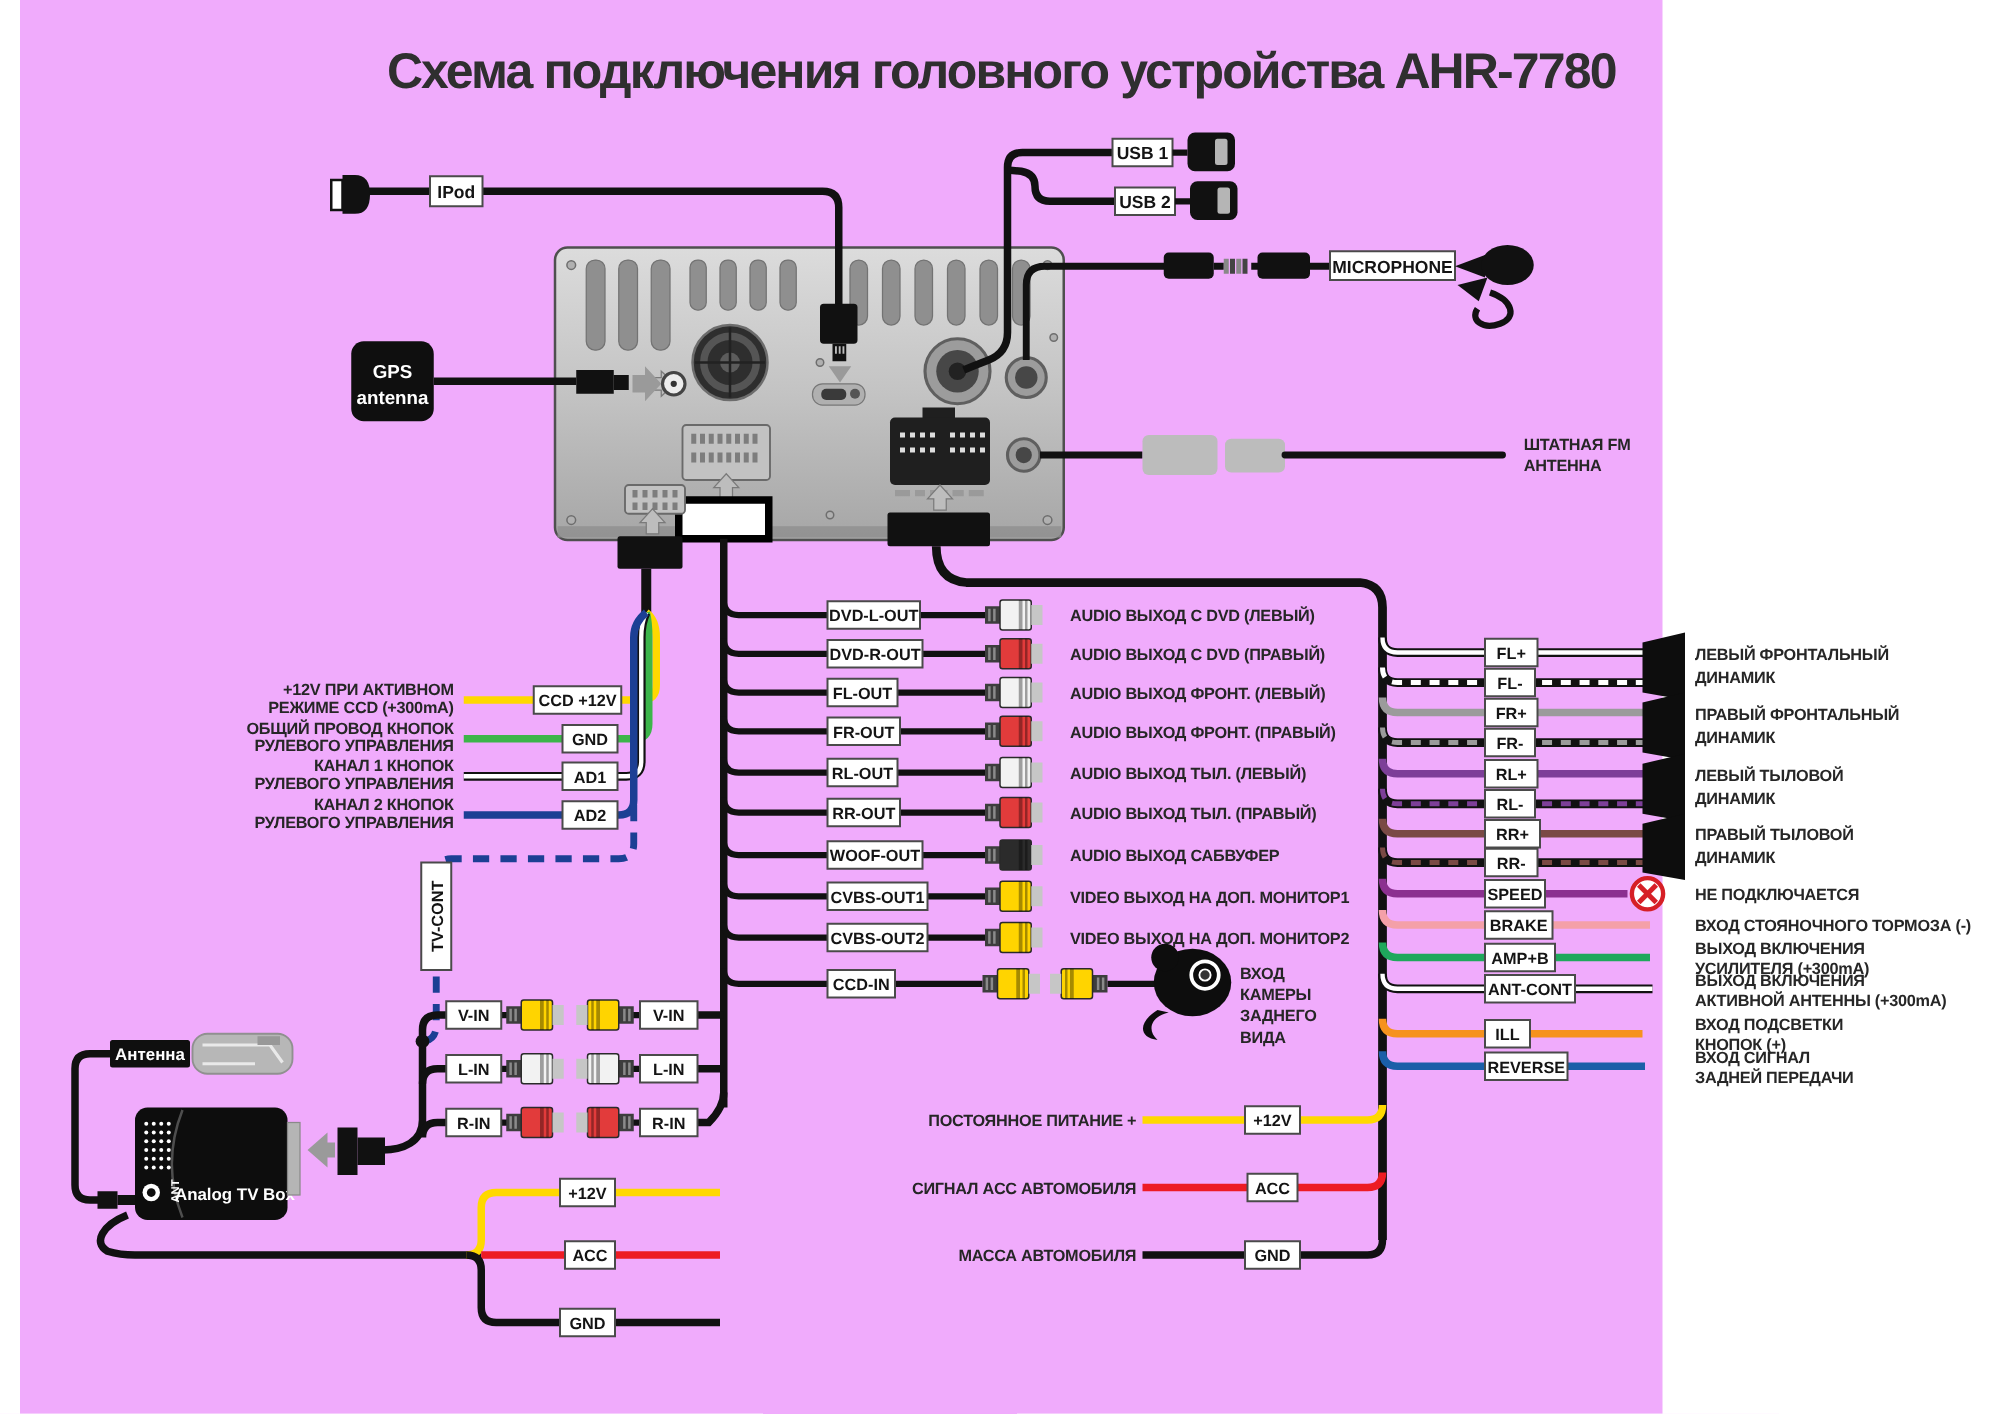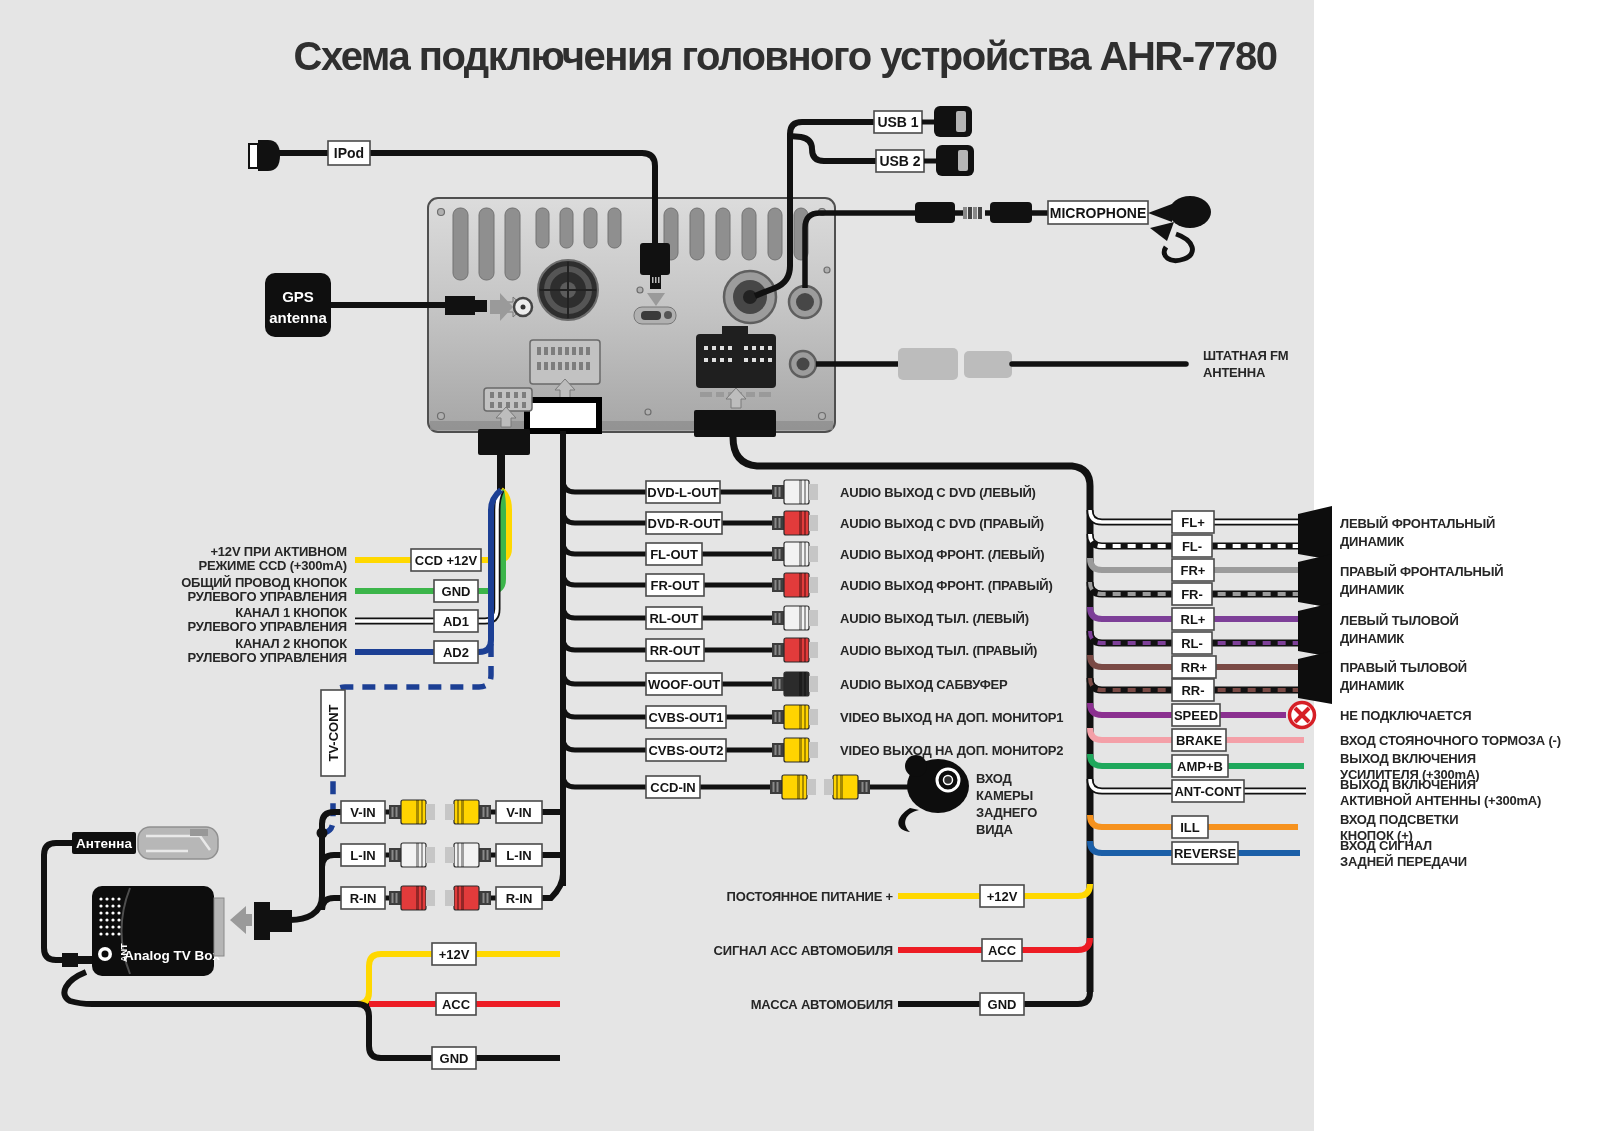--- a/index.html
+++ b/index.html
@@ -1,16 +1,16 @@
 <!DOCTYPE html>
 <html><head>
 <meta charset="utf-8">
 <style>
   html,body{margin:0;padding:0;background:#ffffff;}
-  #stage{width:1314px;height:1131px;position:relative;background:#e5e5e5;font-family:"Liberation Sans",sans-serif;}
+  #stage{width:1314px;height:1131px;position:relative;background:#f0abfc;font-family:"Liberation Sans",sans-serif;margin-left:16px;}
   svg{display:block;}
   .title{font:700 40px "Liberation Sans",sans-serif;fill:#2f2f2f;text-anchor:middle;letter-spacing:-1.5px;}
   .tag{font:600 13px "Liberation Sans",sans-serif;fill:#141414;text-anchor:middle;}
   .tagbox{fill:#ffffff;stroke:#4a4a4a;stroke-width:1.6;}
   .desc{font:700 13px "Liberation Sans",sans-serif;fill:#262626;letter-spacing:-0.2px;}
   .desc-r{text-anchor:end;}
   .wbold{font:700 15px "Liberation Sans",sans-serif;fill:#ffffff;text-anchor:middle;}
   .wsmall{font:700 13.5px "Liberation Sans",sans-serif;fill:#ffffff;text-anchor:middle;}
   .vtag{font:600 14px "Liberation Sans",sans-serif;fill:#141414;text-anchor:middle;}
 </style>

